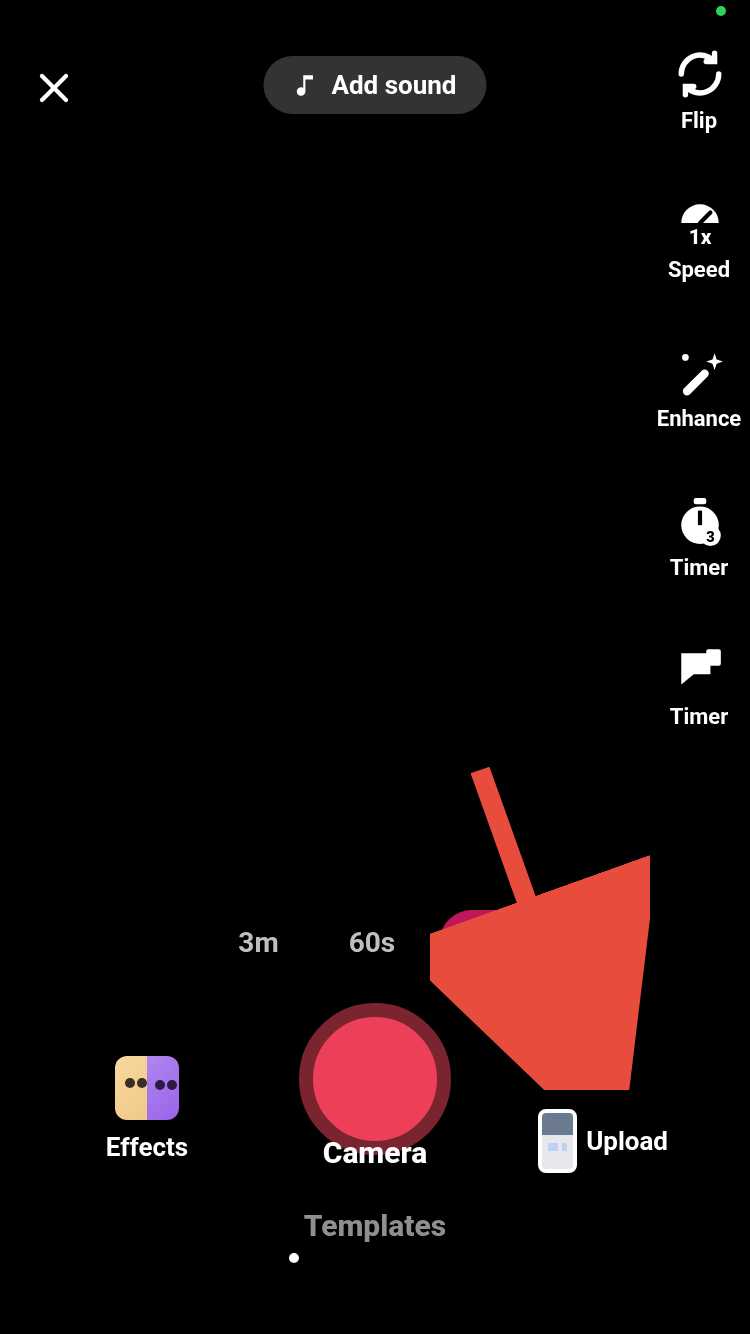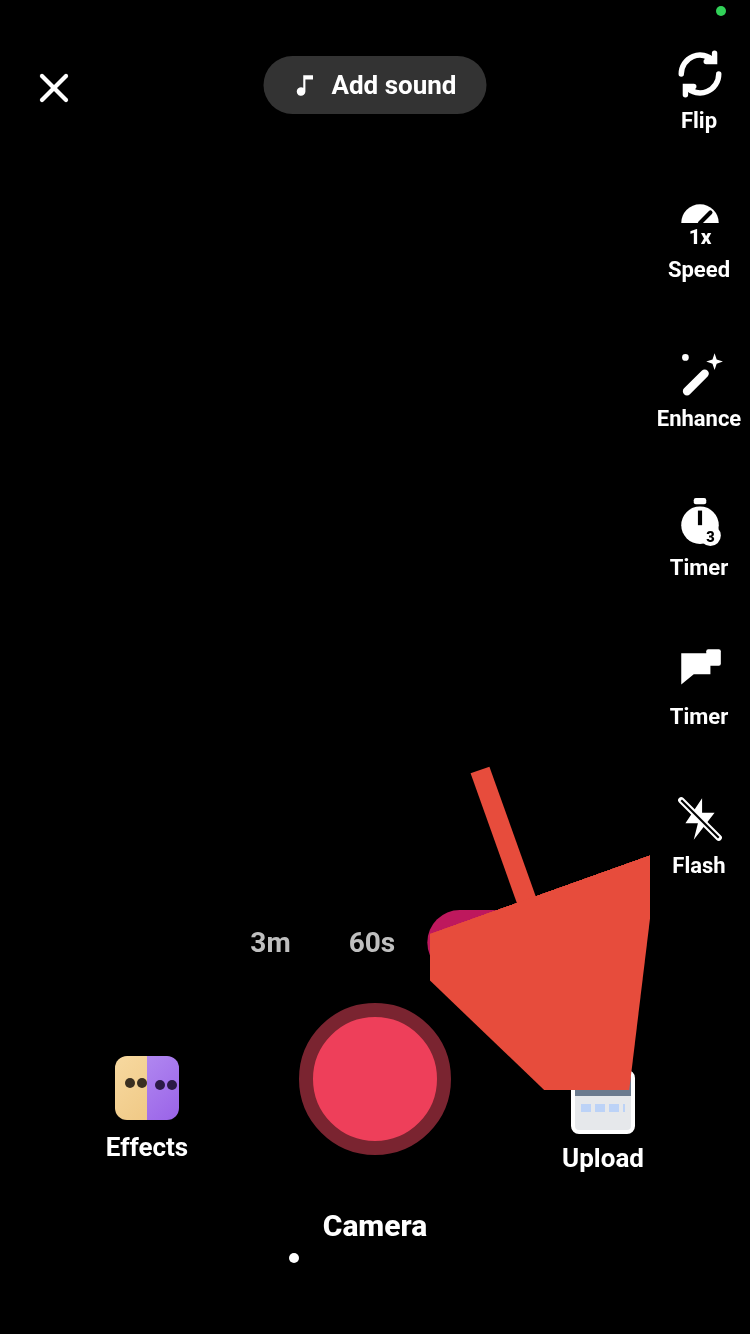--- a/index.html
+++ b/index.html
@@ -14,35 +14,35 @@
   .addsound { position: absolute; top: 56px; left: 50%; transform: translateX(-50%); background: #333333; border-radius: 40px; padding: 14px 30px; display:flex; align-items:center; gap:12px; }
   .addsound span { font-size: 26px; font-weight: 700; color: #fff; }
 
   
   .rail { position: absolute; right: 1px; top: 48px; width: 100px; display:flex; flex-direction:column; align-items:center; gap:64px; }
   .rail-item { display:flex; flex-direction:column; align-items:center; gap:8px; }
   .rail-item .ic { width: 52px; height: 52px; display:flex; align-items:center; justify-content:flex-end; }
   .rail-item .lbl { font-size: 22px; font-weight: 700; color: #fff; text-align:center; }
 
   
-  .durations { position: absolute; bottom: 302px; left: 50%; transform: translateX(-50%); display:flex; align-items:flex-start; gap: 6px; }
+  .durations { position: absolute; bottom: 302px; left: 50%; transform: translateX(-50%); display:flex; align-items:flex-start; gap: 18px; }
   .durations .dur { font-size: 28px; font-weight: 700; color: #bfbfbf; padding: 16px 26px; border-radius: 40px; }
   .durations .dur.active { background: #be185d; color:#fff; }
 
   
   .effects { position: absolute; bottom: 115px; left: 82px; width: 130px; display:flex; flex-direction:column; align-items:center; gap:12px; }
   .effects-thumb { width: 64px; height: 64px; border-radius: 12px; overflow:hidden; position:relative; }
   .effects-thumb .half-l { position:absolute; left:0; top:0; width:50%; height:100%; background: linear-gradient(135deg,#f7d9a0,#f0c986); }
   .effects-thumb .half-r { position:absolute; right:0; top:0; width:50%; height:100%; background: linear-gradient(135deg,#b087f0,#9a63e8); }
   .effects-thumb .face { position:absolute; width:10px; height:10px; background:#3a2f20; border-radius:50%; }
   .effects .cap { font-size: 26px; font-weight: 700; color:#fff; }
 
   .record { position: absolute; bottom: 122px; left: 50%; transform: translateX(-50%); width: 152px; height: 152px; border-radius: 50%; background: #ee3f5a; border: 14px solid #7a2430; }
 
-  .upload { position: absolute; bottom: 104px; right: 82px; width: 130px; display:flex; flex-direction:column; align-items:center; gap:9px; }
+  .upload { position: absolute; bottom: 104px; right: 82px; width: 130px; display:flex; flex-direction:row; align-items:center; gap:9px; }
   .upload-thumb { width: 64px; height: 64px; border-radius: 8px; border: 4px solid #fff; background: linear-gradient(180deg,#6b7b8f 0%, #6b7b8f 40%, #e6e8eb 40%, #e6e8eb 100%); position:relative; overflow:hidden; filter: blur(.3px); }
   .upload-thumb::after{ content:""; position:absolute; left:6px; right:6px; top:30px; height:8px; background:repeating-linear-gradient(90deg,#a0c4ff 0 10px, transparent 10px 14px); opacity:.6;}
   .upload .cap { font-size: 26px; font-weight: 700; color:#fff; }
 
   
   .tabs { position: absolute; bottom: 34px; left: 0; right: 0; display:flex; align-items:center; justify-content:center; gap: 38px; flex-direction: column; }
   .tabs .tab { font-size: 30px; font-weight: 800; color:#8f8f8f; }
   .tabs .tab.active { color:#fff; }
   .tab-indicator { position:absolute; bottom: 14px; left: 50%; transform: translateX(-86px); width:10px; height:10px; border-radius:50%; background:#fff; }
 
@@ -123,30 +123,20 @@
     <div class="rail-item">
       <div class="ic">
         <svg width="50" height="50" viewBox="0 0 24 24" fill="#fff">
             <path d="M3 4h14v10H9l-6 5V4z"></path>
             <rect x="15" y="2" width="7" height="8" rx="1"></rect>
           </svg>
       </div>
       <div class="lbl">Timer</div>
     </div>
 
-    <div class="rail-item">
-      <div class="ic">
-        <svg width="50" height="50" viewBox="0 0 24 24" fill="#fff">
-            <polygon points="13,2 5,14 11,14 9,22 19,9 13,9"></polygon>
-            <line x1="3" y1="3" x2="21" y2="21" stroke="#fff" stroke-width="3" stroke-linecap="round"></line>
-            <line x1="3" y1="3" x2="21" y2="21" stroke="#000" stroke-width="1"></line>
-          </svg>
-      </div>
-      <div class="lbl">Flash</div>
-    </div>
 
   </div>
 
   <div class="durations">
     <div class="dur">3m</div>
     <div class="dur">60s</div>
     <div class="dur active">15s</div>
   </div>
 
   <div class="effects">
@@ -163,20 +153,21 @@
 
   <div class="record"></div>
 
   <div class="upload">
     <div class="upload-thumb"></div>
     <div class="cap">Upload</div>
   </div>
 
   <div class="tabs">
     <div class="tab active">Camera</div>
+    <div class="tab">Templates</div>
   </div>
   <div class="tab-indicator"></div>
 
   <svg class="arrow" viewBox="0 0 220 330">
     <defs>
       <marker id="ah" markerWidth="14" markerHeight="14" refX="8" refY="7" orient="auto">
         <polygon points="0,0 14,7 0,14" fill="#e74c3c"></polygon>
       </marker>
     </defs>
     <line x1="50" y1="10" x2="150" y2="290" stroke="#e74c3c" stroke-width="20" marker-end="url(#ah)"></line>

